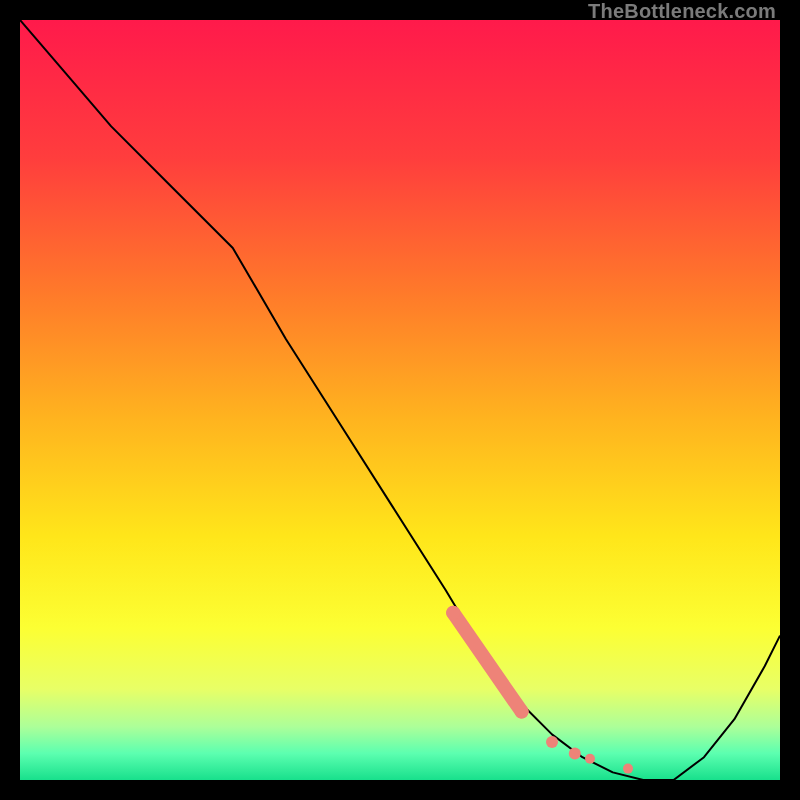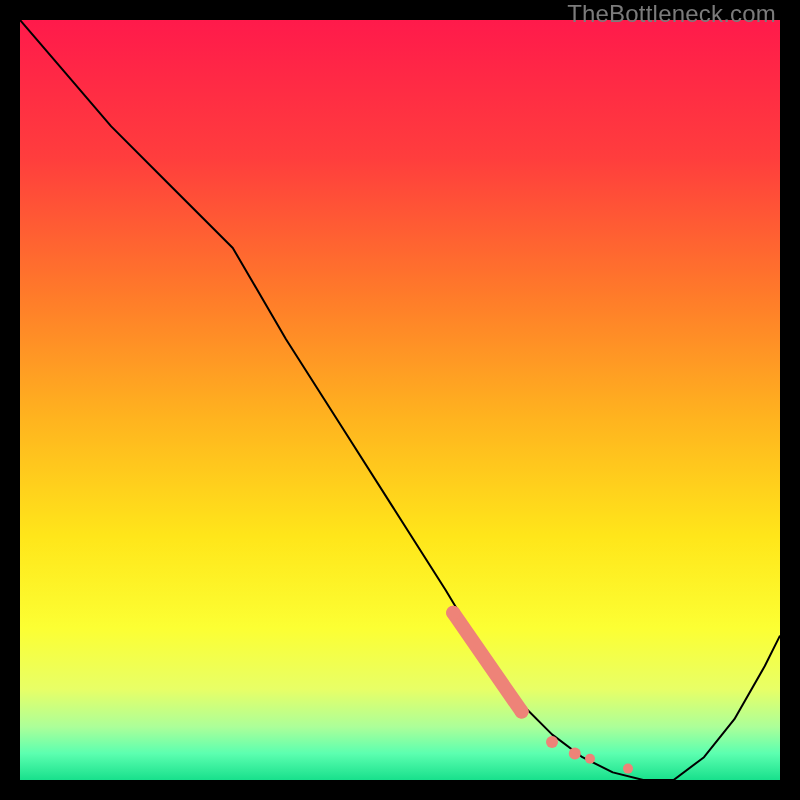--- a/index.html
+++ b/index.html
@@ -17,22 +17,22 @@
     top: 20px;
     width: 760px;
     height: 760px;
     background: #000;
   }
   .watermark {
     position: absolute;
     top: 0;
     right: 24px;
     color: #7b7b7b;
-    font-size: 24px;
-    font-weight: 400;
+    font-size: 20px;
+    font-weight: 700;
     z-index: 20;
     letter-spacing: 0.2px;
   }
   svg {
     position: absolute;
     left: 20px;
     top: 20px;
     width: 760px;
     height: 760px;
     z-index: 10;

